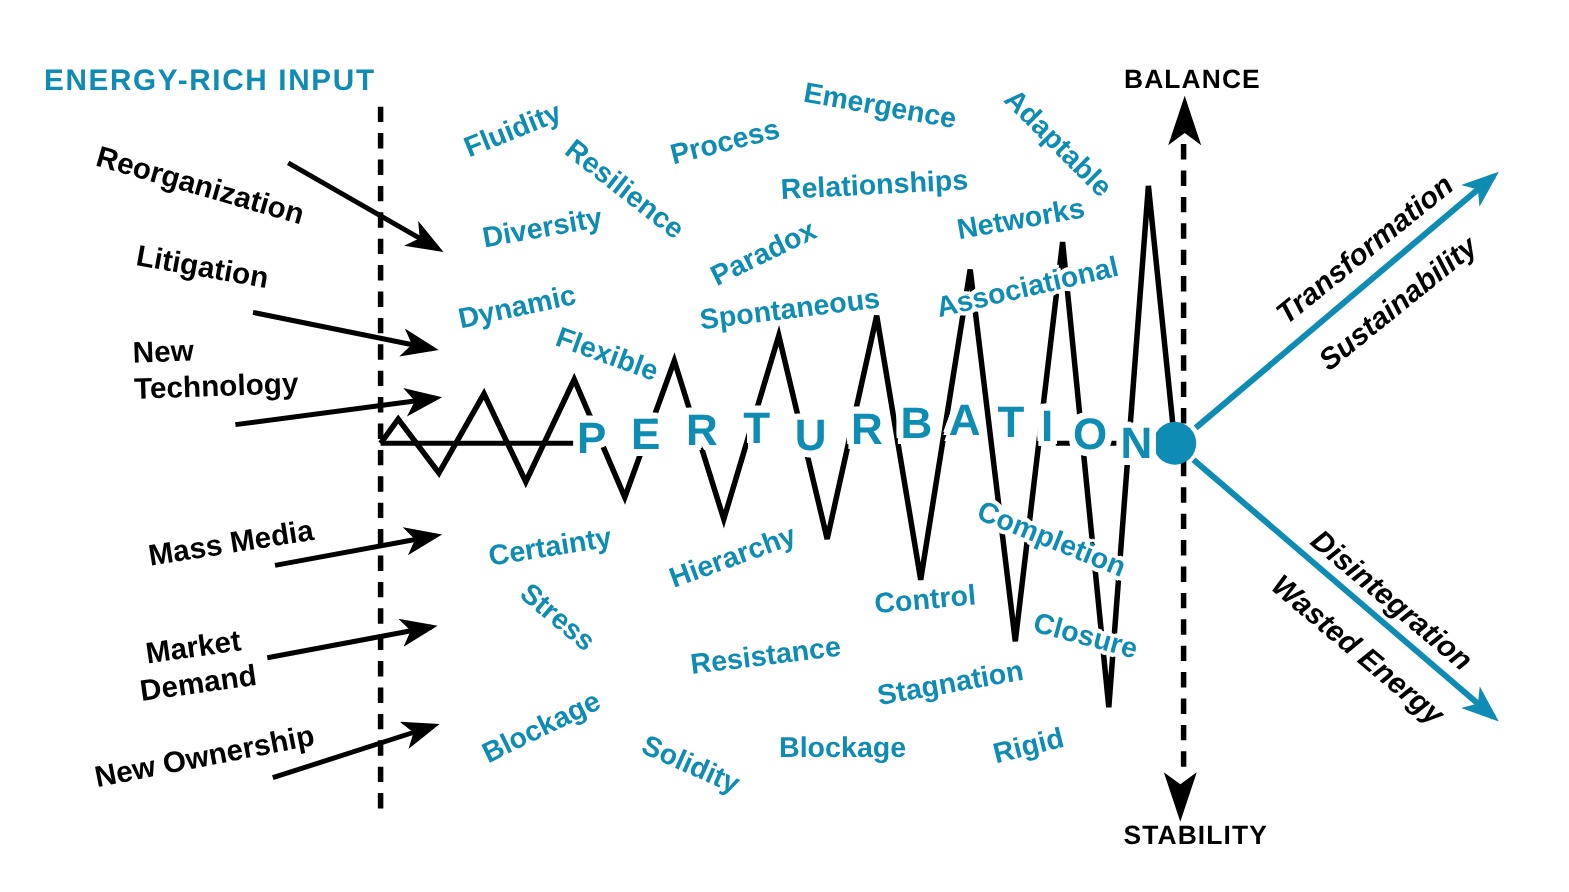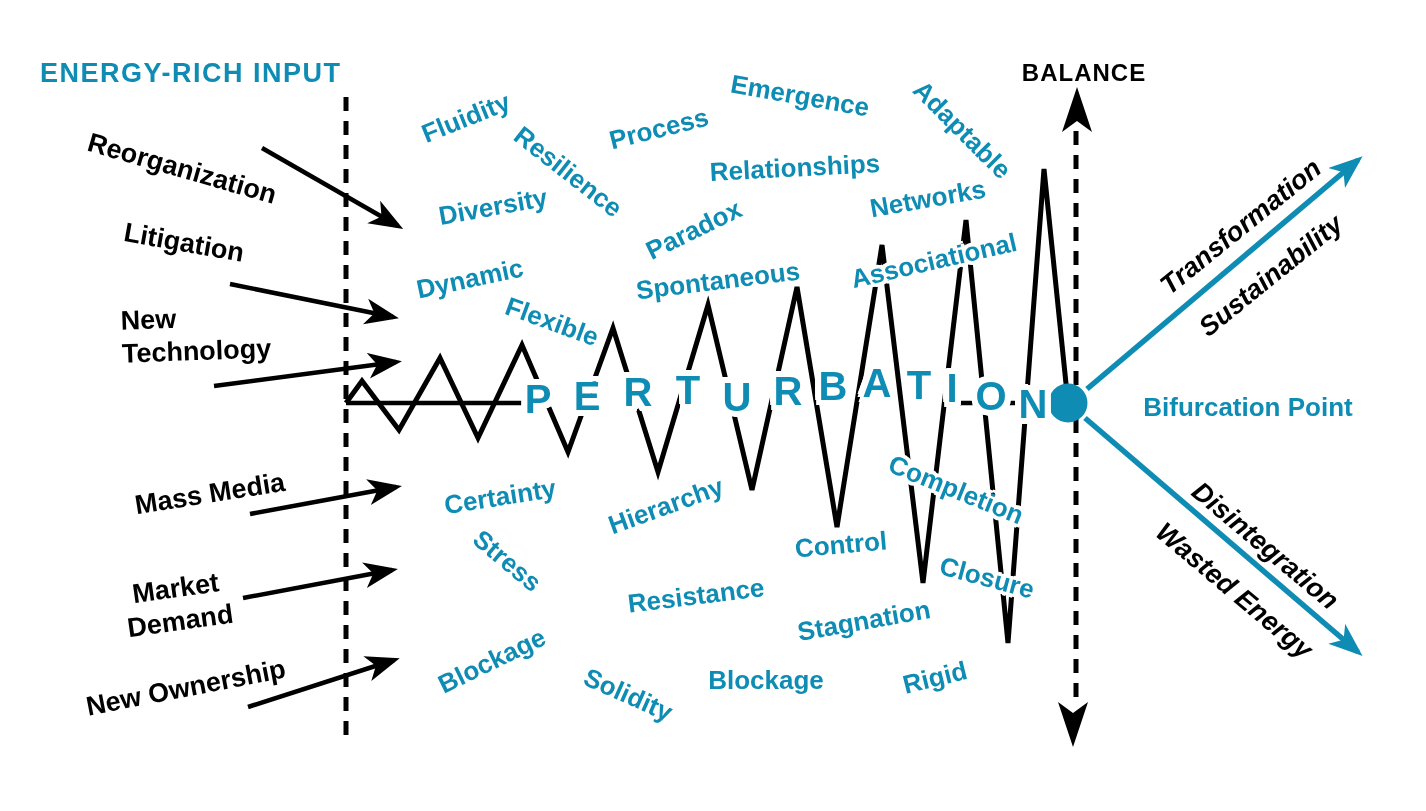--- a/index.html
+++ b/index.html
@@ -78,20 +78,21 @@
 
     <line x1="1087" y1="389" x2="1358" y2="160" class="teal-stroke" stroke-width="5.5" marker-end="url(#at)"></line>
     <line x1="1085" y1="418" x2="1358" y2="652" class="teal-stroke" stroke-width="5.5" marker-end="url(#at)"></line>
 
     <circle cx="1068" cy="403" r="19.5" class="teal-fill"></circle>
   </svg>
 
   <div class="heading">ENERGY-RICH INPUT</div>
 
   <div class="w axis-label" style="left:1084px;top:73px;font-weight:bold">BALANCE</div>
+  <div class="w axis-label" style="left:1087px;top:760px;font-weight:bold">STABILITY</div>
 
   <div class="w input-label" style="left:182px;top:169px;--r:16deg">Reorganization</div>
   <div class="w input-label" style="left:184px;top:243px;--r:10deg">Litigation</div>
   <div class="w input-label align-left" style="left:196px;top:335px;--r:-2deg">New
 Technology</div>
   <div class="w input-label" style="left:210px;top:494px;--r:-9deg">Mass Media</div>
   <div class="w input-label align-center" style="left:178px;top:605px;--r:-8deg">Market
 Demand</div>
   <div class="w input-label" style="left:186px;top:688px;--r:-11deg">New Ownership</div>
 
@@ -128,20 +129,19 @@
   <span class="pl" style="left:688px;top:390px">T</span>
   <span class="pl" style="left:737px;top:397px">U</span>
   <span class="pl" style="left:788px;top:391px">R</span>
   <span class="pl" style="left:833px;top:386px">B</span>
   <span class="pl" style="left:877px;top:383px">A</span>
   <span class="pl" style="left:919px;top:385px">T</span>
   <span class="pl" style="left:952px;top:388px">I</span>
   <span class="pl" style="left:991px;top:396px">O</span>
   <span class="pl" style="left:1033px;top:404px">N</span>
 
-  <div class="w bif-label" style="left:1248px;top:407px;font-weight:bold">Bifurcation Point</div>
 
   <div class="w outcome" style="left:1241px;top:227px;--r:-39deg">Transformation</div>
   <div class="w outcome" style="left:1271px;top:276px;--r:-39deg">Sustainability</div>
   <div class="w outcome" style="left:1265px;top:546px;--r:40deg">Disintegration</div>
   <div class="w outcome" style="left:1234px;top:591px;--r:40deg">Wasted Energy</div>
 
 </div>
 
 </body></html>

